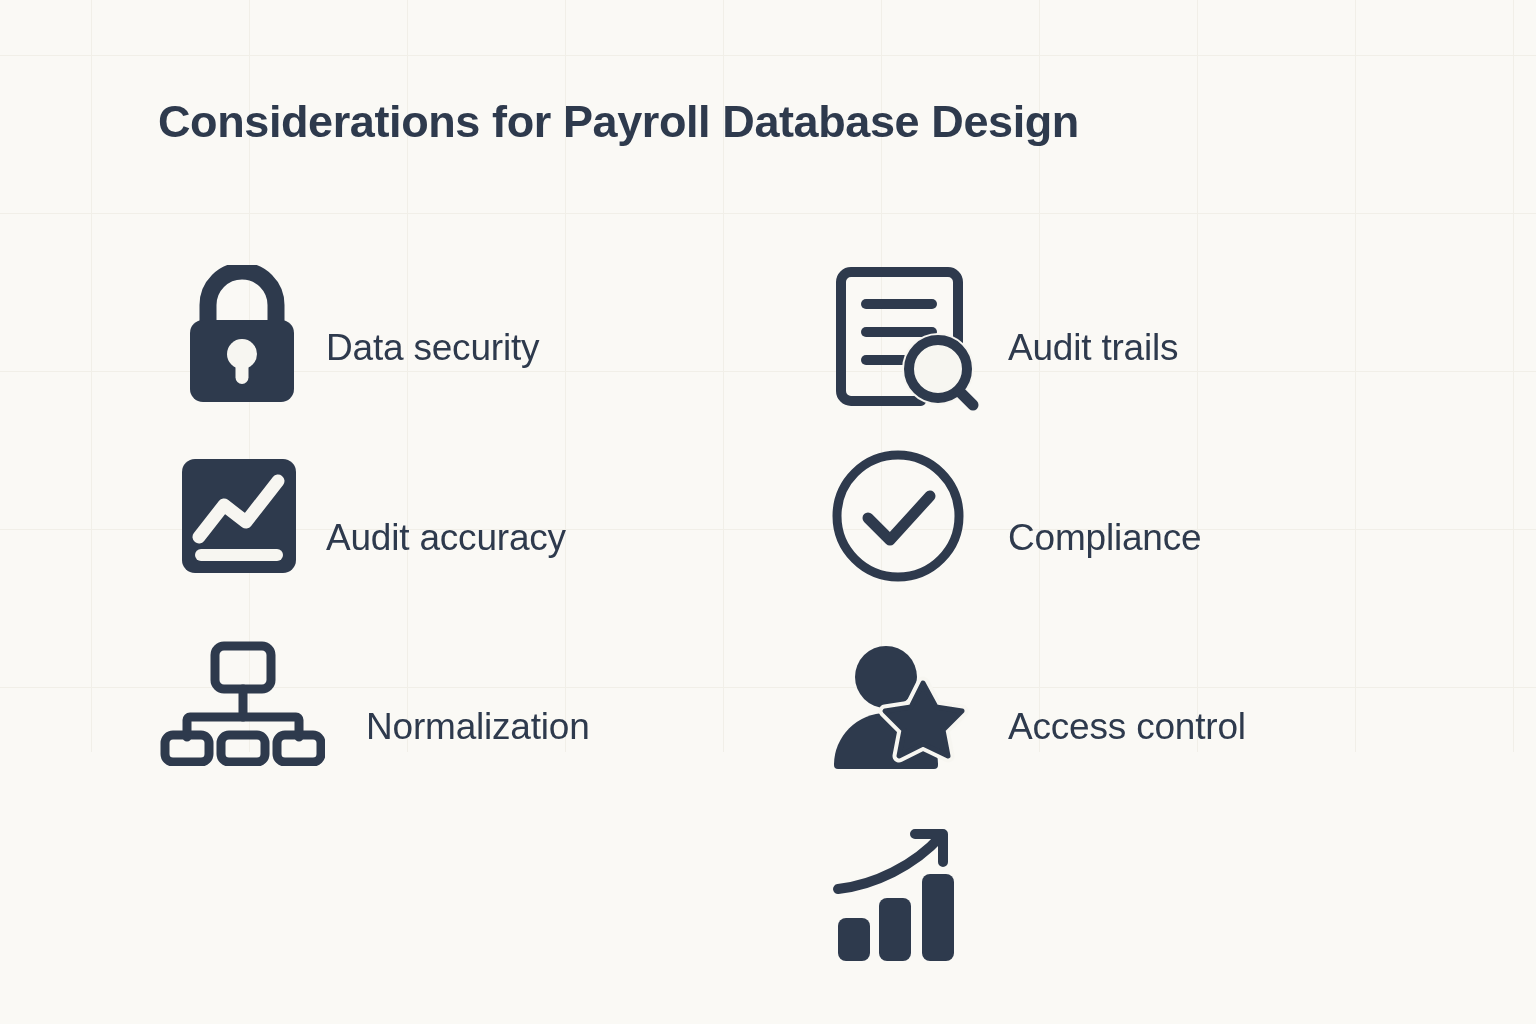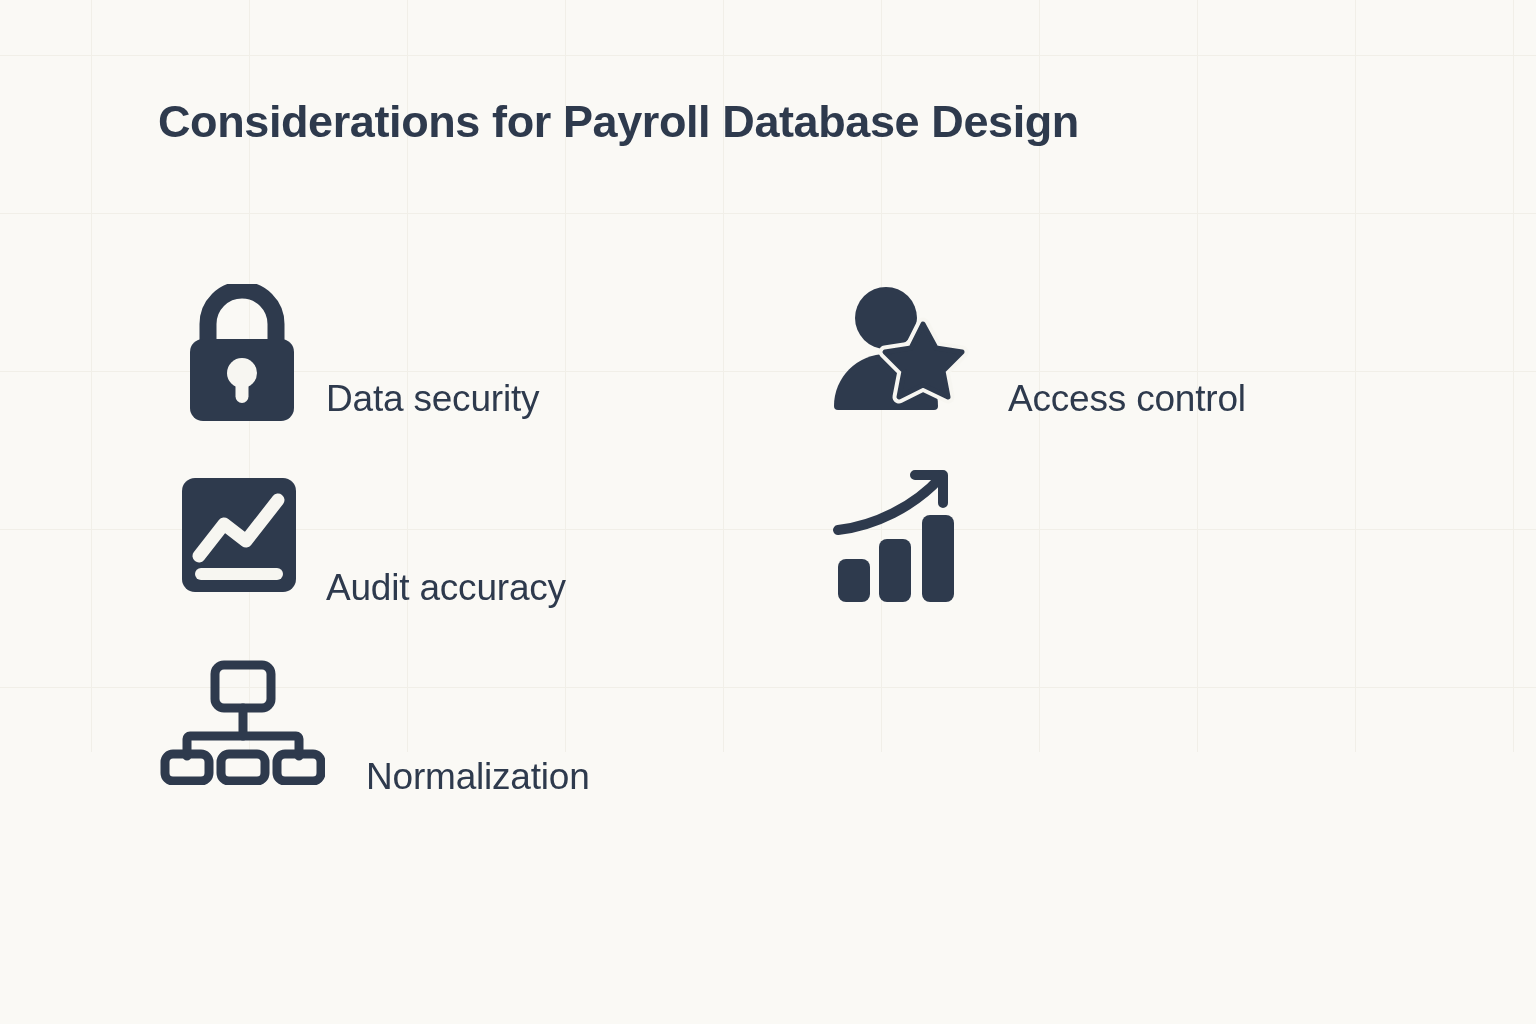--- a/index.html
+++ b/index.html
@@ -43,21 +43,21 @@
     position: absolute;
     top: 228px;
   }
   #column-left  { left: 158px; }
   #column-right { left: 828px; }
 
   .item-row {
     position: relative;
     height: 189px;
     display: flex;
-    align-items: flex-end;
+    align-items: center;
   }
 
   .icon-slot {
     position: relative;
     width: 168px;
     height: 150px;
     flex: 0 0 168px;
   }
   .icon-slot svg {
     position: absolute;
@@ -136,21 +136,44 @@
           </g>
         </svg>
       </div>
       <div class="item-label lbl-hier">Normalization</div>
     </div>
 
   </div>
 
   <div class="column" id="column-right">
 
+    <div class="item-row">
+      <div class="icon-slot slot-doc">
+        <svg width="155" height="148" viewBox="0 0 155 148">
+          <path d="M125 96 V18 a10 10 0 0 0 -10 -10 H18 a10 10 0 0 0 -10 10 V127 a10 10 0 0 0 10 10 H88" fill="none" stroke="#2e3a4d" stroke-width="10" stroke-linecap="round"></path>
+          <rect x="28" y="35" width="76" height="10" rx="5" fill="#2e3a4d"></rect>
+          <rect x="28" y="63" width="76" height="10" rx="5" fill="#2e3a4d"></rect>
+          <rect x="28" y="91" width="49" height="10" rx="5" fill="#2e3a4d"></rect>
+          <circle cx="105" cy="105" r="36" fill="#f7f6f1"></circle>
+          <circle cx="105" cy="105" r="29" fill="none" stroke="#2e3a4d" stroke-width="10"></circle>
+          <path d="M126 127 L140 141" fill="none" stroke="#2e3a4d" stroke-width="11" stroke-linecap="round"></path>
+        </svg>
+      </div>
+      <div class="item-label lbl-doc">Audit trails</div>
+    </div>
 
+    <div class="item-row">
+      <div class="icon-slot slot-check">
+        <svg width="136" height="136" viewBox="0 0 136 136">
+          <circle cx="68" cy="68" r="61" fill="none" stroke="#2e3a4d" stroke-width="9"></circle>
+          <polyline points="38,70 60,92 100,48" fill="none" stroke="#2e3a4d" stroke-width="11" stroke-linecap="round" stroke-linejoin="round"></polyline>
+        </svg>
+      </div>
+      <div class="item-label lbl-check">Compliance</div>
+    </div>
 
     <div class="item-row">
       <div class="icon-slot slot-person">
         <svg width="140" height="125" viewBox="0 0 140 125">
           <circle cx="56" cy="33" r="31" fill="#2e3a4d"></circle>
           <path d="M4 121 a52 52 0 0 1 104 0 a4 4 0 0 1 -4 4 H8 a4 4 0 0 1 -4 -4 Z" fill="#2e3a4d"></path>
           <path d="M93 39 L106 63 L132 67 L113 86 L118 112 L93 100 L69 112 L74 86 L55 67 L81 63 Z" fill="#f7f6f1" stroke="#f7f6f1" stroke-width="13" stroke-linejoin="round"></path>
           <path d="M93 39 L106 63 L132 67 L113 86 L118 112 L93 100 L69 112 L74 86 L55 67 L81 63 Z" fill="#2e3a4d" stroke="#2e3a4d" stroke-width="5" stroke-linejoin="round"></path>
         </svg>
       </div>

